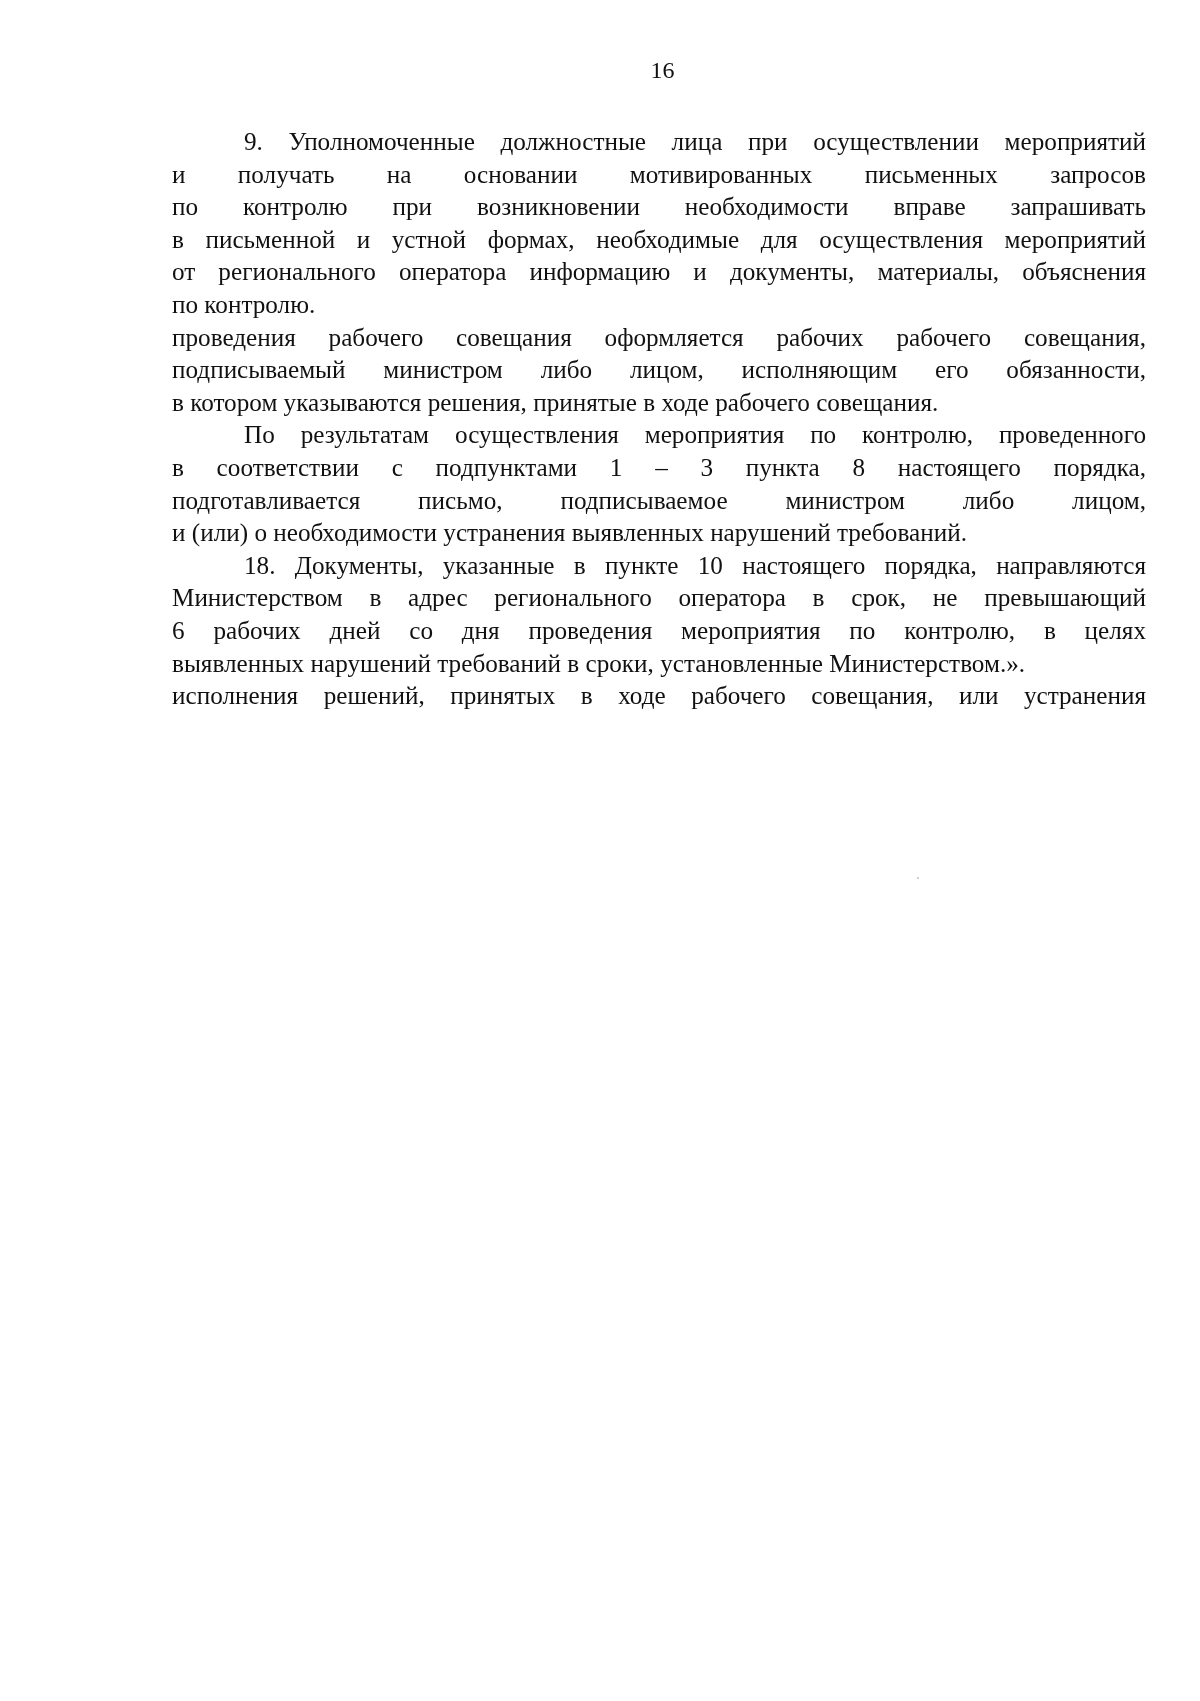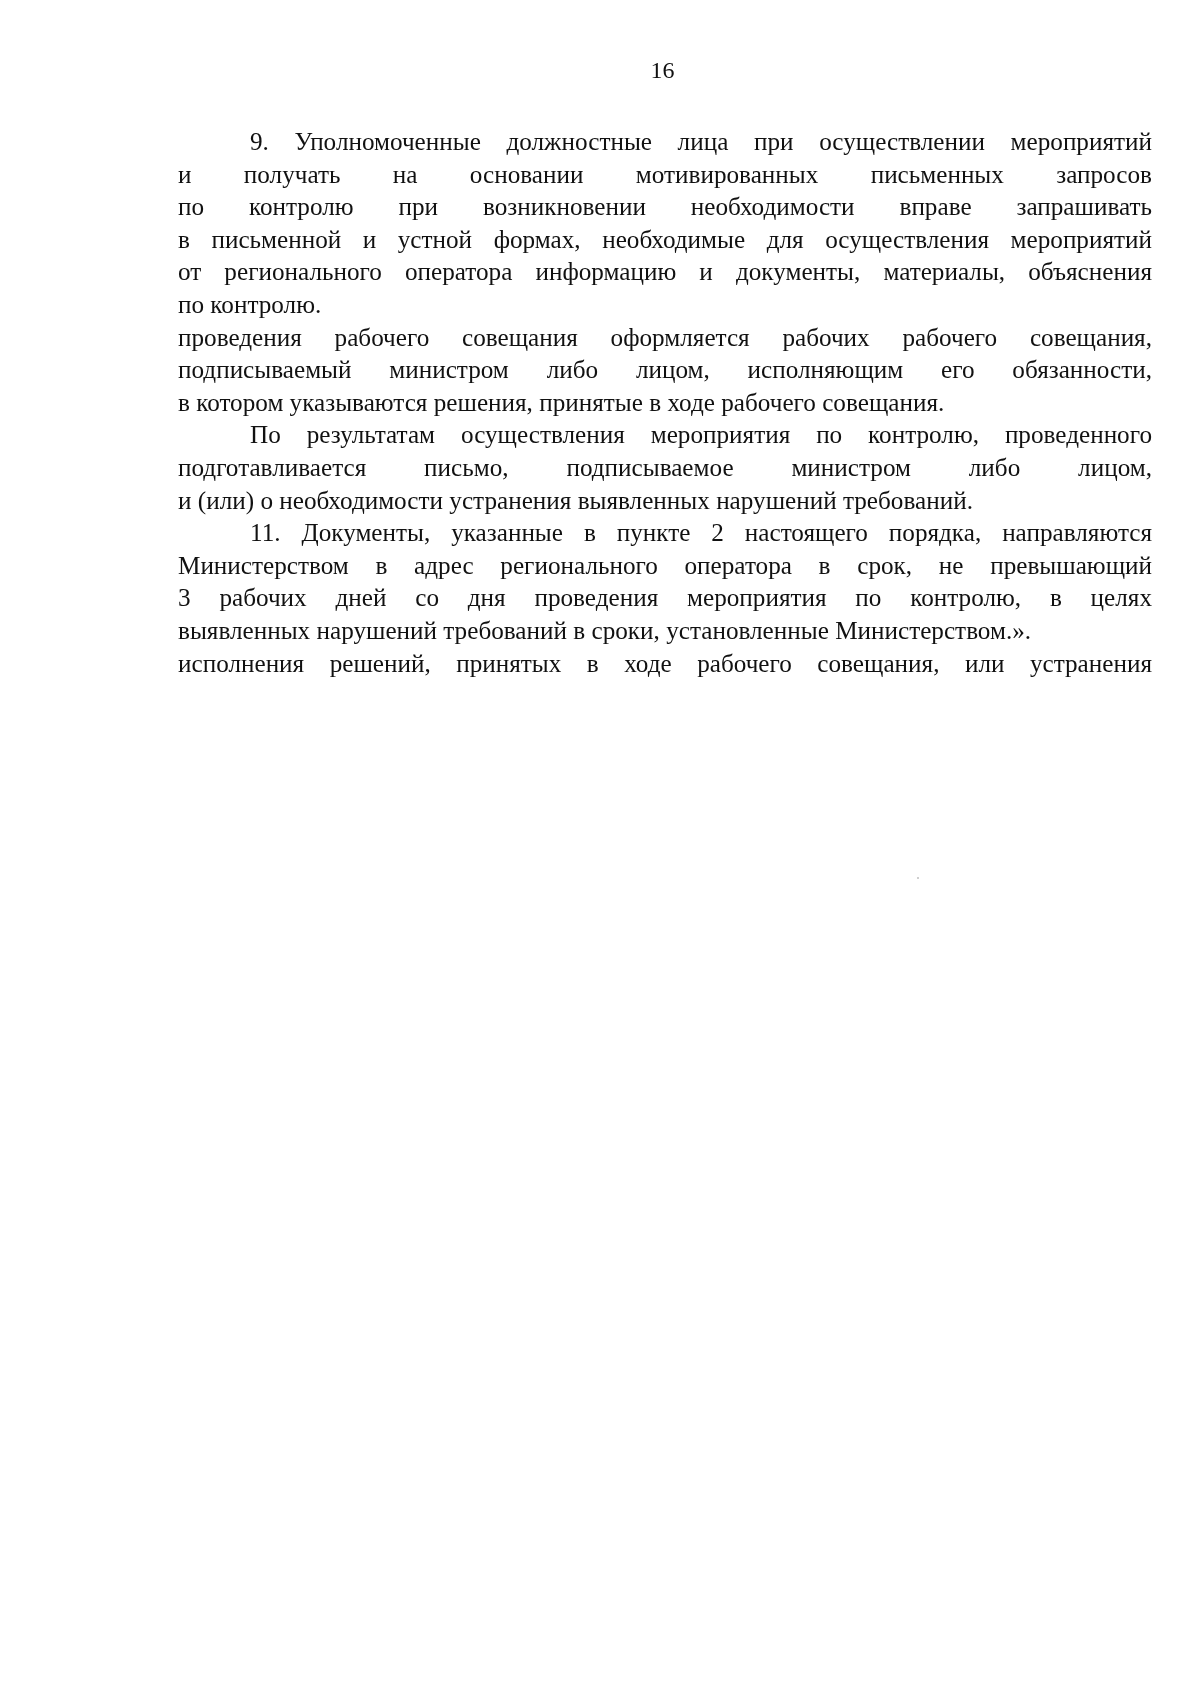--- a/index.html
+++ b/index.html
@@ -20,21 +20,21 @@
       top: 56px;
       left: 0;
       width: 1325px;
       text-align: center;
       font-size: 24px;
       line-height: 28px;
     }
     .body-text {
       position: absolute;
       top: 126px;
-      left: 178px;
+      left: 172px;
       width: 974px;
       font-size: 25.2px;
       line-height: 32.6px;
       text-align: justify;
       -webkit-font-smoothing: none;
     }
     .line {
       display: block;
       text-align: justify;
       text-align-last: justify;
@@ -72,27 +72,28 @@
   </div>
 
   <div class="para-block">
     <span class="line">проведения рабочего совещания оформляется рабочих рабочего совещания,</span>
     <span class="line">подписываемый министром либо лицом, исполняющим его обязанности,</span>
     <span class="line last">в котором указываются решения, принятые в ходе рабочего совещания.</span>
   </div>
 
   <div class="para-block">
     <span class="line indent">По результатам осуществления мероприятия по контролю, проведенного</span>
+    <span class="line">в соответствии с подпунктами 1 – 3 пункта 8 настоящего порядка,</span>
     <span class="line">подготавливается письмо, подписываемое министром либо лицом,</span>
     <span class="line last">и (или) о необходимости устранения выявленных нарушений требований.</span>
   </div>
 
   <div class="para-block">
-    <span class="line indent">11. Документы, указанные в пункте 2 настоящего порядка, направляются</span>
+    <span class="line indent">18. Документы, указанные в пункте 10 настоящего порядка, направляются</span>
     <span class="line">Министерством в адрес регионального оператора в срок, не превышающий</span>
-    <span class="line">3 рабочих дней со дня проведения мероприятия по контролю, в целях</span>
+    <span class="line">6 рабочих дней со дня проведения мероприятия по контролю, в целях</span>
     <span class="line last">выявленных нарушений требований в сроки, установленные Министерством.».</span>
     <span class="line">исполнения решений, принятых в ходе рабочего совещания, или устранения</span>
   </div>
 
 </div>
 
 <div class="speck"></div>
 
 </body></html>

